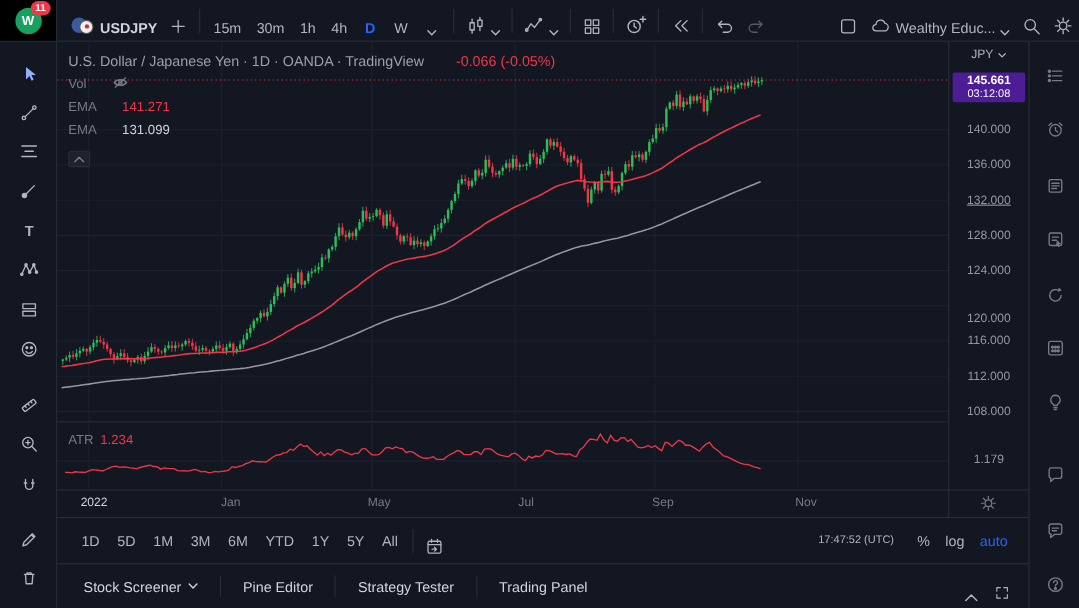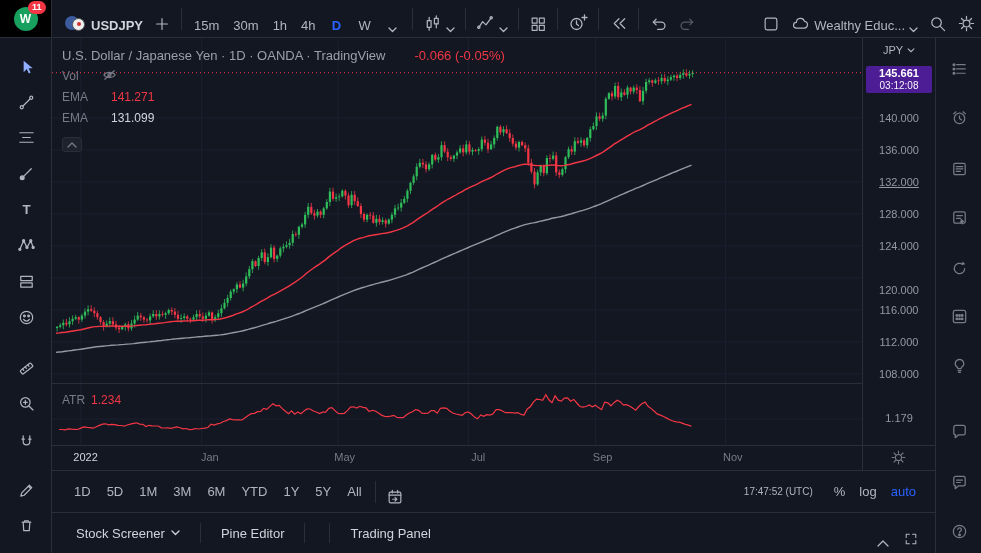--- a/index.html
+++ b/index.html
@@ -877,20 +877,23 @@
           <span>Stock Screener</span>
           <svg class="icon-svg" width="9" height="6" viewBox="0 0 9 6">
               <path d="M1 1l3.5 3.5L8 1"></path>
             </svg>
         </div>
         <div class="psep"></div>
         <div class="ptab">
           <span>Pine Editor</span>
         </div>
         <div class="psep"></div>
+        <div class="ptab">
+          <span>Strategy Tester</span>
+        </div>
         <div class="psep"></div>
         <div class="ptab">
           <span>Trading Panel</span>
         </div>
         <div class="spacer"></div>
         <div class="tbtn">
           <svg class="icon-svg" width="12" height="8" viewBox="0 0 12 8">
               <path d="M1 7l5-5 5 5"></path>
             </svg>
         </div>

